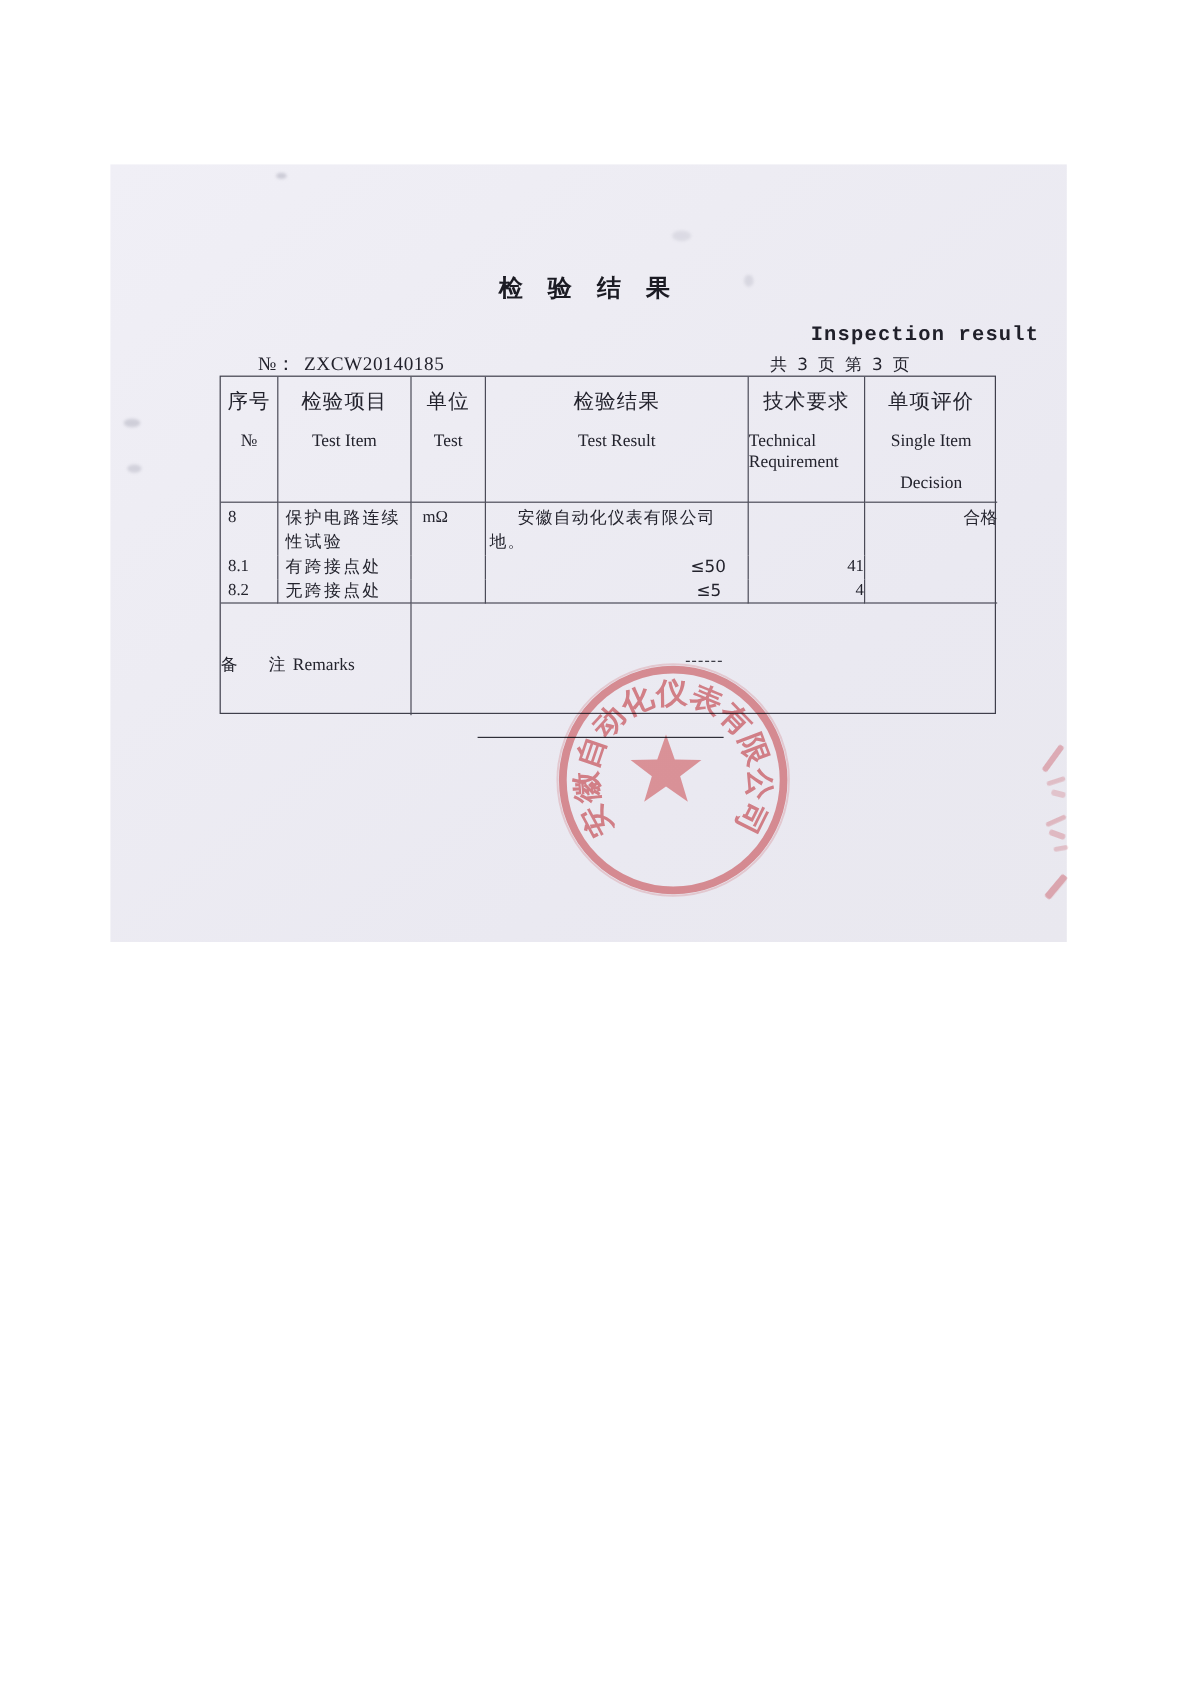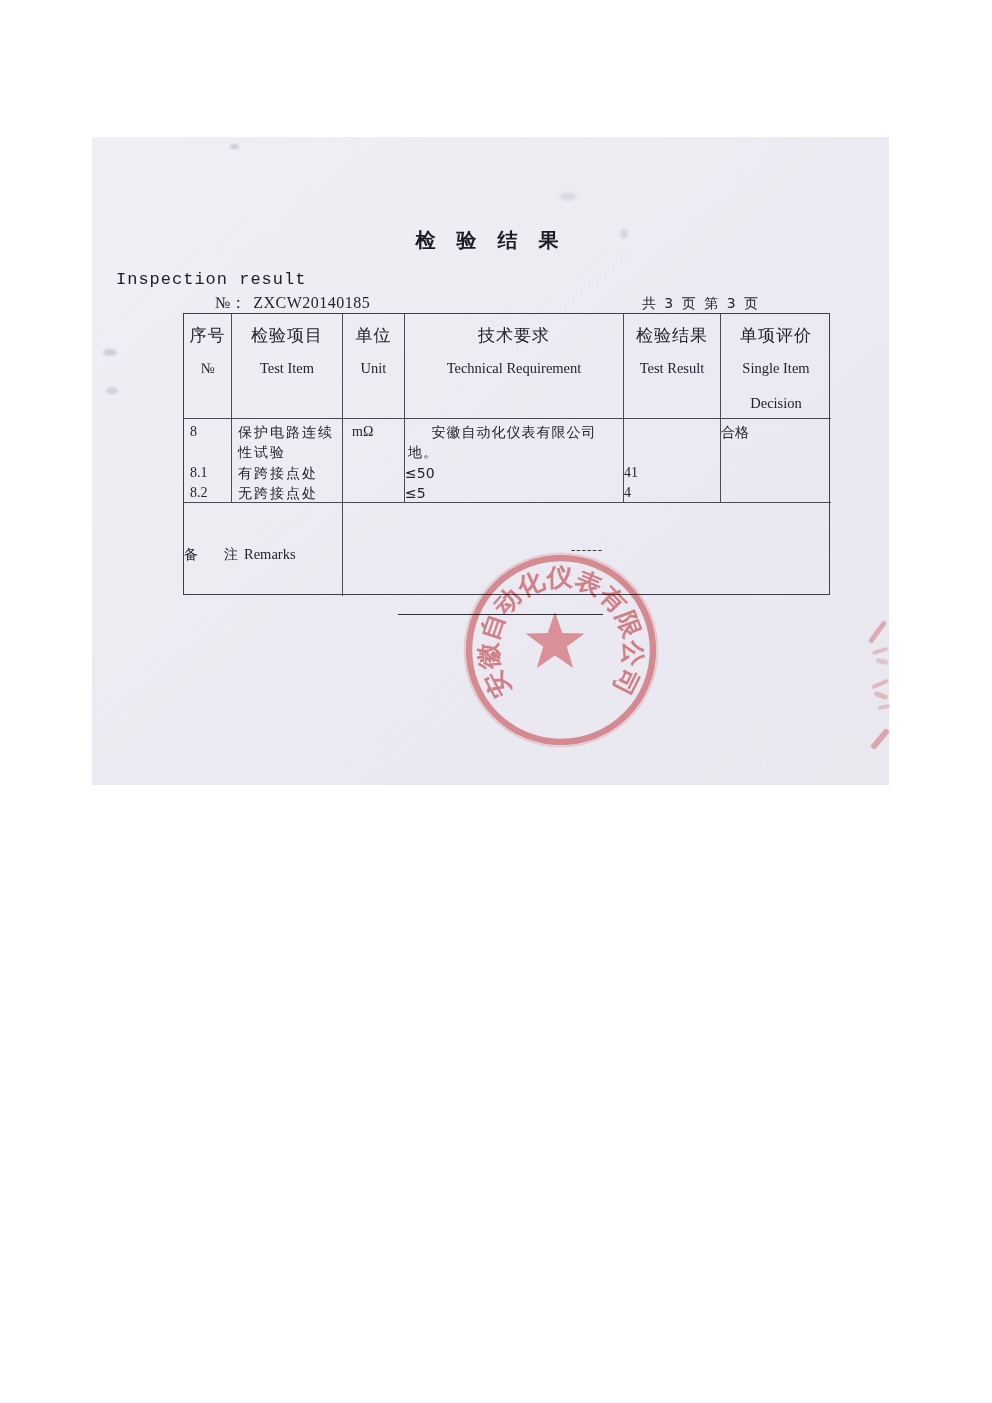--- a/index.html
+++ b/index.html
@@ -3,23 +3,23 @@
 <meta charset="utf-8">
 <style>
   html,body{margin:0;padding:0;background:#ffffff;width:992px;height:1403px;overflow:hidden;
     font-family:"DejaVu Sans",sans-serif;-webkit-font-smoothing:antialiased;}
   .canvas{position:relative;width:992px;height:1403px;background:#ffffff;}
   .paper{position:absolute;left:92px;top:137px;width:797px;height:648px;
     background:linear-gradient(140deg,#f0eff6 0%,#edecf3 35%,#eae9f1 70%,#e9e8ef 100%);}
   
   .title{position:absolute;left:0;top:90px;width:100%;text-align:center;
     font-size:20px;font-weight:bold;letter-spacing:7px;color:#1b1b23;}
-  .subtitle{position:absolute;left:0;top:133px;width:774px;text-align:left;
-    font-family:"Liberation Mono","DejaVu Sans Mono",monospace;font-weight:normal;
-    font-size:17px;letter-spacing:1px;color:#20202a;padding-left:24px;}
+  .subtitle{position:absolute;left:0;top:133px;width:774px;text-align:right;
+    font-family:"Liberation Mono","DejaVu Sans Mono",monospace;font-weight:bold;
+    font-size:17px;letter-spacing:1px;color:#20202a;}
   .docno{position:absolute;left:123px;top:156px;font-family:"Liberation Serif",serif;
     font-size:16px;color:#23232d;}
   .docno .num{letter-spacing:0.5px;margin-left:7px;}
   .pageinfo{position:absolute;right:129px;top:158px;font-size:14px;color:#23232d;letter-spacing:2px;}
   
   .tbl{position:absolute;left:91px;top:176px;width:647px;height:282px;
     display:grid;grid-template-columns:48px 111px 62px 219px 97px 110px;
     grid-template-rows:105px 44px 20px 20px 93px;
     border:1.4px solid #3f3f4b;color:#23232d;font-size:14px;box-sizing:border-box;}
   .tbl>div{box-sizing:border-box;overflow:visible;}
@@ -28,21 +28,21 @@
   .hc{display:flex;flex-direction:column;align-items:center;padding-top:13px;}
   .hc .cn{font-size:17px;letter-spacing:1px;line-height:17px;}
   .hc .en{font-family:"Liberation Serif",serif;font-size:14.5px;line-height:17px;margin-top:16px;}
   .hc .en2{font-family:"Liberation Serif",serif;font-size:14.5px;line-height:17px;margin-top:18px;}
   .cell{padding-top:3px;line-height:20px;}
   .num-cell{padding-left:6px;font-family:"Liberation Serif",serif;}
   .item-cell{padding-left:6px;letter-spacing:2px;}
   .unit-cell{padding-left:9px;font-family:"Liberation Serif",serif;}
   .req1{text-align:center;letter-spacing:1px;}
   .req2{padding-left:3px;letter-spacing:1px;}
-  .ctr{text-align:left;}
+  .ctr{text-align:right;}
   .serif{font-family:"Liberation Serif",serif;}
   .remarks-label{display:flex;flex-direction:row;align-items:center;padding-top:9px;grid-column:1/3;}
   .remarks-label .cn{letter-spacing:6px;line-height:20px;}
   .remarks-label .en{font-family:"Liberation Serif",serif;font-size:14.5px;line-height:20px;}
   .remarks-content{grid-column:3/7;display:flex;align-items:center;justify-content:center;
     font-family:"Liberation Serif",serif;font-size:13px;letter-spacing:1px;color:#2a2a34;}
   
   .sig-line{position:absolute;left:306px;top:477px;width:205px;height:0;
     border-top:1.5px solid #2e2e38;}
   
@@ -83,29 +83,29 @@
       <div class="hc br bb">
         <span class="cn">序号</span>
         <span class="en">№</span>
       </div>
       <div class="hc br bb">
         <span class="cn">检验项目</span>
         <span class="en">Test Item</span>
       </div>
       <div class="hc br bb">
         <span class="cn">单位</span>
-        <span class="en">Unit</span>
+        <span class="en">Test</span>
+      </div>
+      <div class="hc br bb">
+        <span class="cn">检验结果</span>
+        <span class="en">Test Result</span>
       </div>
       <div class="hc br bb">
         <span class="cn">技术要求</span>
         <span class="en">Technical Requirement</span>
-      </div>
-      <div class="hc br bb">
-        <span class="cn">检验结果</span>
-        <span class="en">Test Result</span>
       </div>
       <div class="hc bb">
         <span class="cn">单项评价</span>
         <span class="en">Single Item</span>
         <span class="en2">Decision</span>
       </div>
 
       <div class="cell br num-cell">8</div>
       <div class="cell br item-cell">
         <div>保护电路连续</div>

